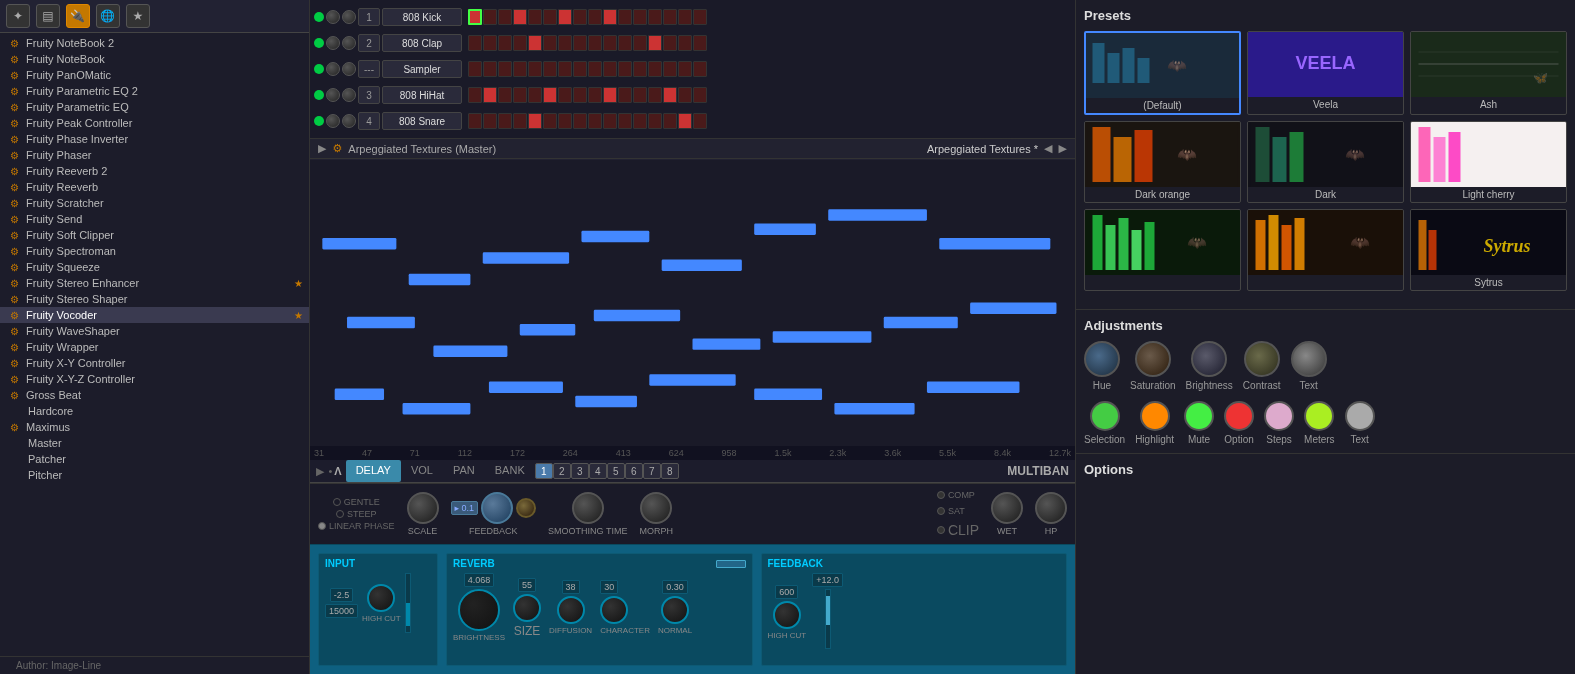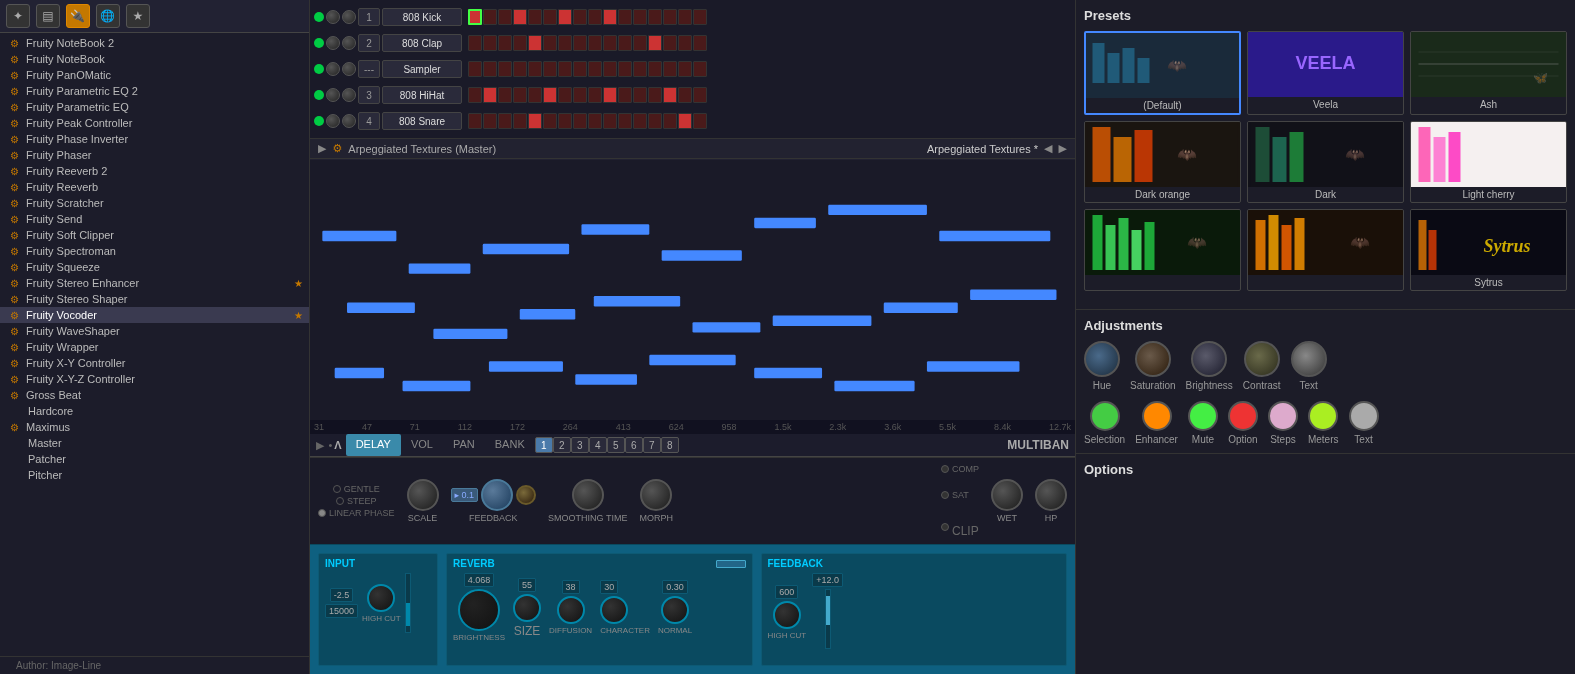--- a/index.html
+++ b/index.html
@@ -454,21 +454,21 @@
       border: 1px solid #555;
       background: transparent;
     }
     .radio-dot.active {
       background: #888;
     }
 
     .led-group {
       display: flex;
       flex-direction: column;
-      gap: 16px;
+      gap: 6px;
       font-size: 9px;
       color: #666;
     }
     .led-row {
       display: flex;
       align-items: center;
       gap: 3px;
     }
     .led {
       width: 8px; height: 8px;
@@ -871,21 +871,21 @@
       <div class="led-row">
         <div class="led"></div>
         <span style="font-size:9px;color:#666;">COMP</span>
       </div>
       <div class="led-row">
         <div class="led"></div>
         <span style="font-size:9px;color:#666;">SAT</span>
       </div>
       <div class="led-row">
         <div class="led"></div>
-        <span style="font-size:12px;color:#666;margin-top:8px;">CLIP</span>
+        <span style="font-size:14px;color:#666;">CLIP</span>
       </div>
     </div>
 
     <div class="ctrl-group">
       <div class="knob"></div>
       <div class="knob-label">WET</div>
     </div>
 
     <div class="ctrl-group">
       <div class="knob"></div>
@@ -1116,21 +1116,21 @@
       </div>
     </div>
 
     <div id="adj-colors-row">
       <div class="adj-color-group">
         <div class="color-circle" style="background:#44cc44;"></div>
         <div class="color-label">Selection</div>
       </div>
       <div class="adj-color-group">
         <div class="color-circle" style="background:#ff8800;"></div>
-        <div class="color-label">Enhancer</div>
+        <div class="color-label">Highlight</div>
       </div>
       <div class="adj-color-group">
         <div class="color-circle" style="background:#44ee44;"></div>
         <div class="color-label">Mute</div>
       </div>
       <div class="adj-color-group">
         <div class="color-circle" style="background:#ee3333;"></div>
         <div class="color-label">Option</div>
       </div>
       <div class="adj-color-group">

